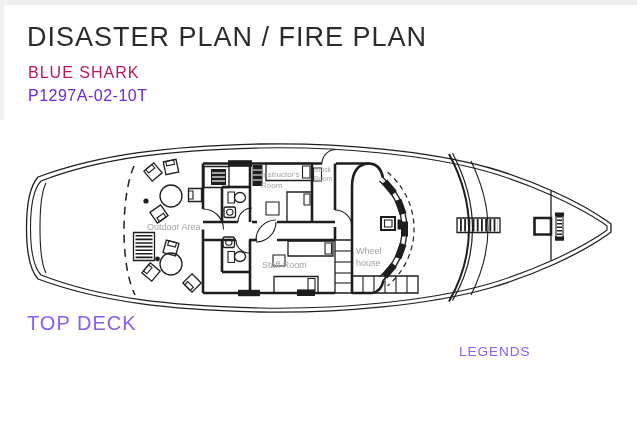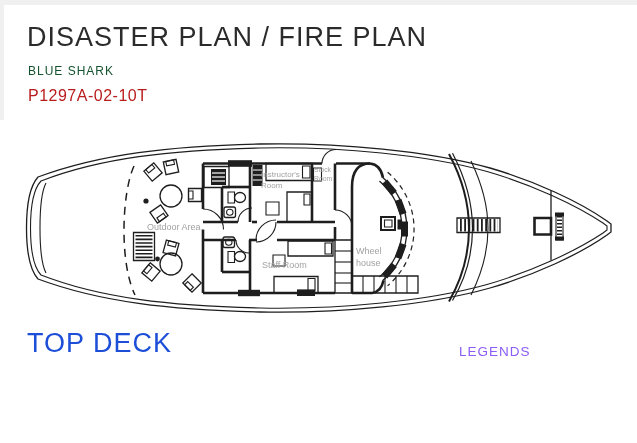--- a/index.html
+++ b/index.html
@@ -12,23 +12,23 @@
   .canvas{
     position:relative;width:637px;height:443px;background:var(--background);
     font-family:"Liberation Sans", sans-serif;overflow:hidden;
   }
   .top-edge{position:absolute;left:0;top:0;width:637px;height:5px;background:var(--edge_shadow);}
   .left-edge{position:absolute;left:0;top:0;width:4px;height:120px;background:var(--edge_shadow);}
   .title{
     position:absolute;left:27px;top:22px;font-size:27px;color:#2b2b2b;
     letter-spacing:1px;white-space:nowrap;
   }
-  .vessel{position:absolute;left:28px;top:64px;font-size:12px;color:#14532d;letter-spacing:1px;}
-  .plancode{position:absolute;left:28px;top:87px;font-size:16px;color:#b91c1c;letter-spacing:0.5px;}
-  .deckname{position:absolute;left:27px;top:328px;font-size:27px;color:#1d4ed8;letter-spacing:1px;}
+  .vessel{position:absolute;left:28px;top:64px;font-size:16px;color:#be185d;letter-spacing:1px;}
+  .plancode{position:absolute;left:28px;top:87px;font-size:16px;color:#6d28d9;letter-spacing:0.5px;}
+  .deckname{position:absolute;left:27px;top:312px;font-size:20px;color:#8b5cf6;letter-spacing:1px;}
   .legends{position:absolute;left:459px;top:344px;font-size:13.5px;color:#8b5cf6;letter-spacing:1px;}
   svg{position:absolute;left:0;top:0;}
   svg *{vector-effect:non-scaling-stroke;}
   .ln{stroke:var(--ink);fill:none;stroke-width:1.3;stroke-linecap:round;}
   .ln-thin{stroke:var(--ink);fill:none;stroke-width:1.1;}
   .wall{stroke:var(--ink);fill:none;stroke-width:2.6;stroke-linecap:butt;}
   .dash{stroke:var(--ink);fill:none;stroke-width:1.5;stroke-dasharray:8 6;}
   .dash2{stroke:var(--ink);fill:none;stroke-width:1.2;stroke-dasharray:5 4;}
   .fillink{fill:var(--ink);stroke:none;}
   .roomlabel{fill:var(--room_label);font-family:"Liberation Sans",sans-serif;}

